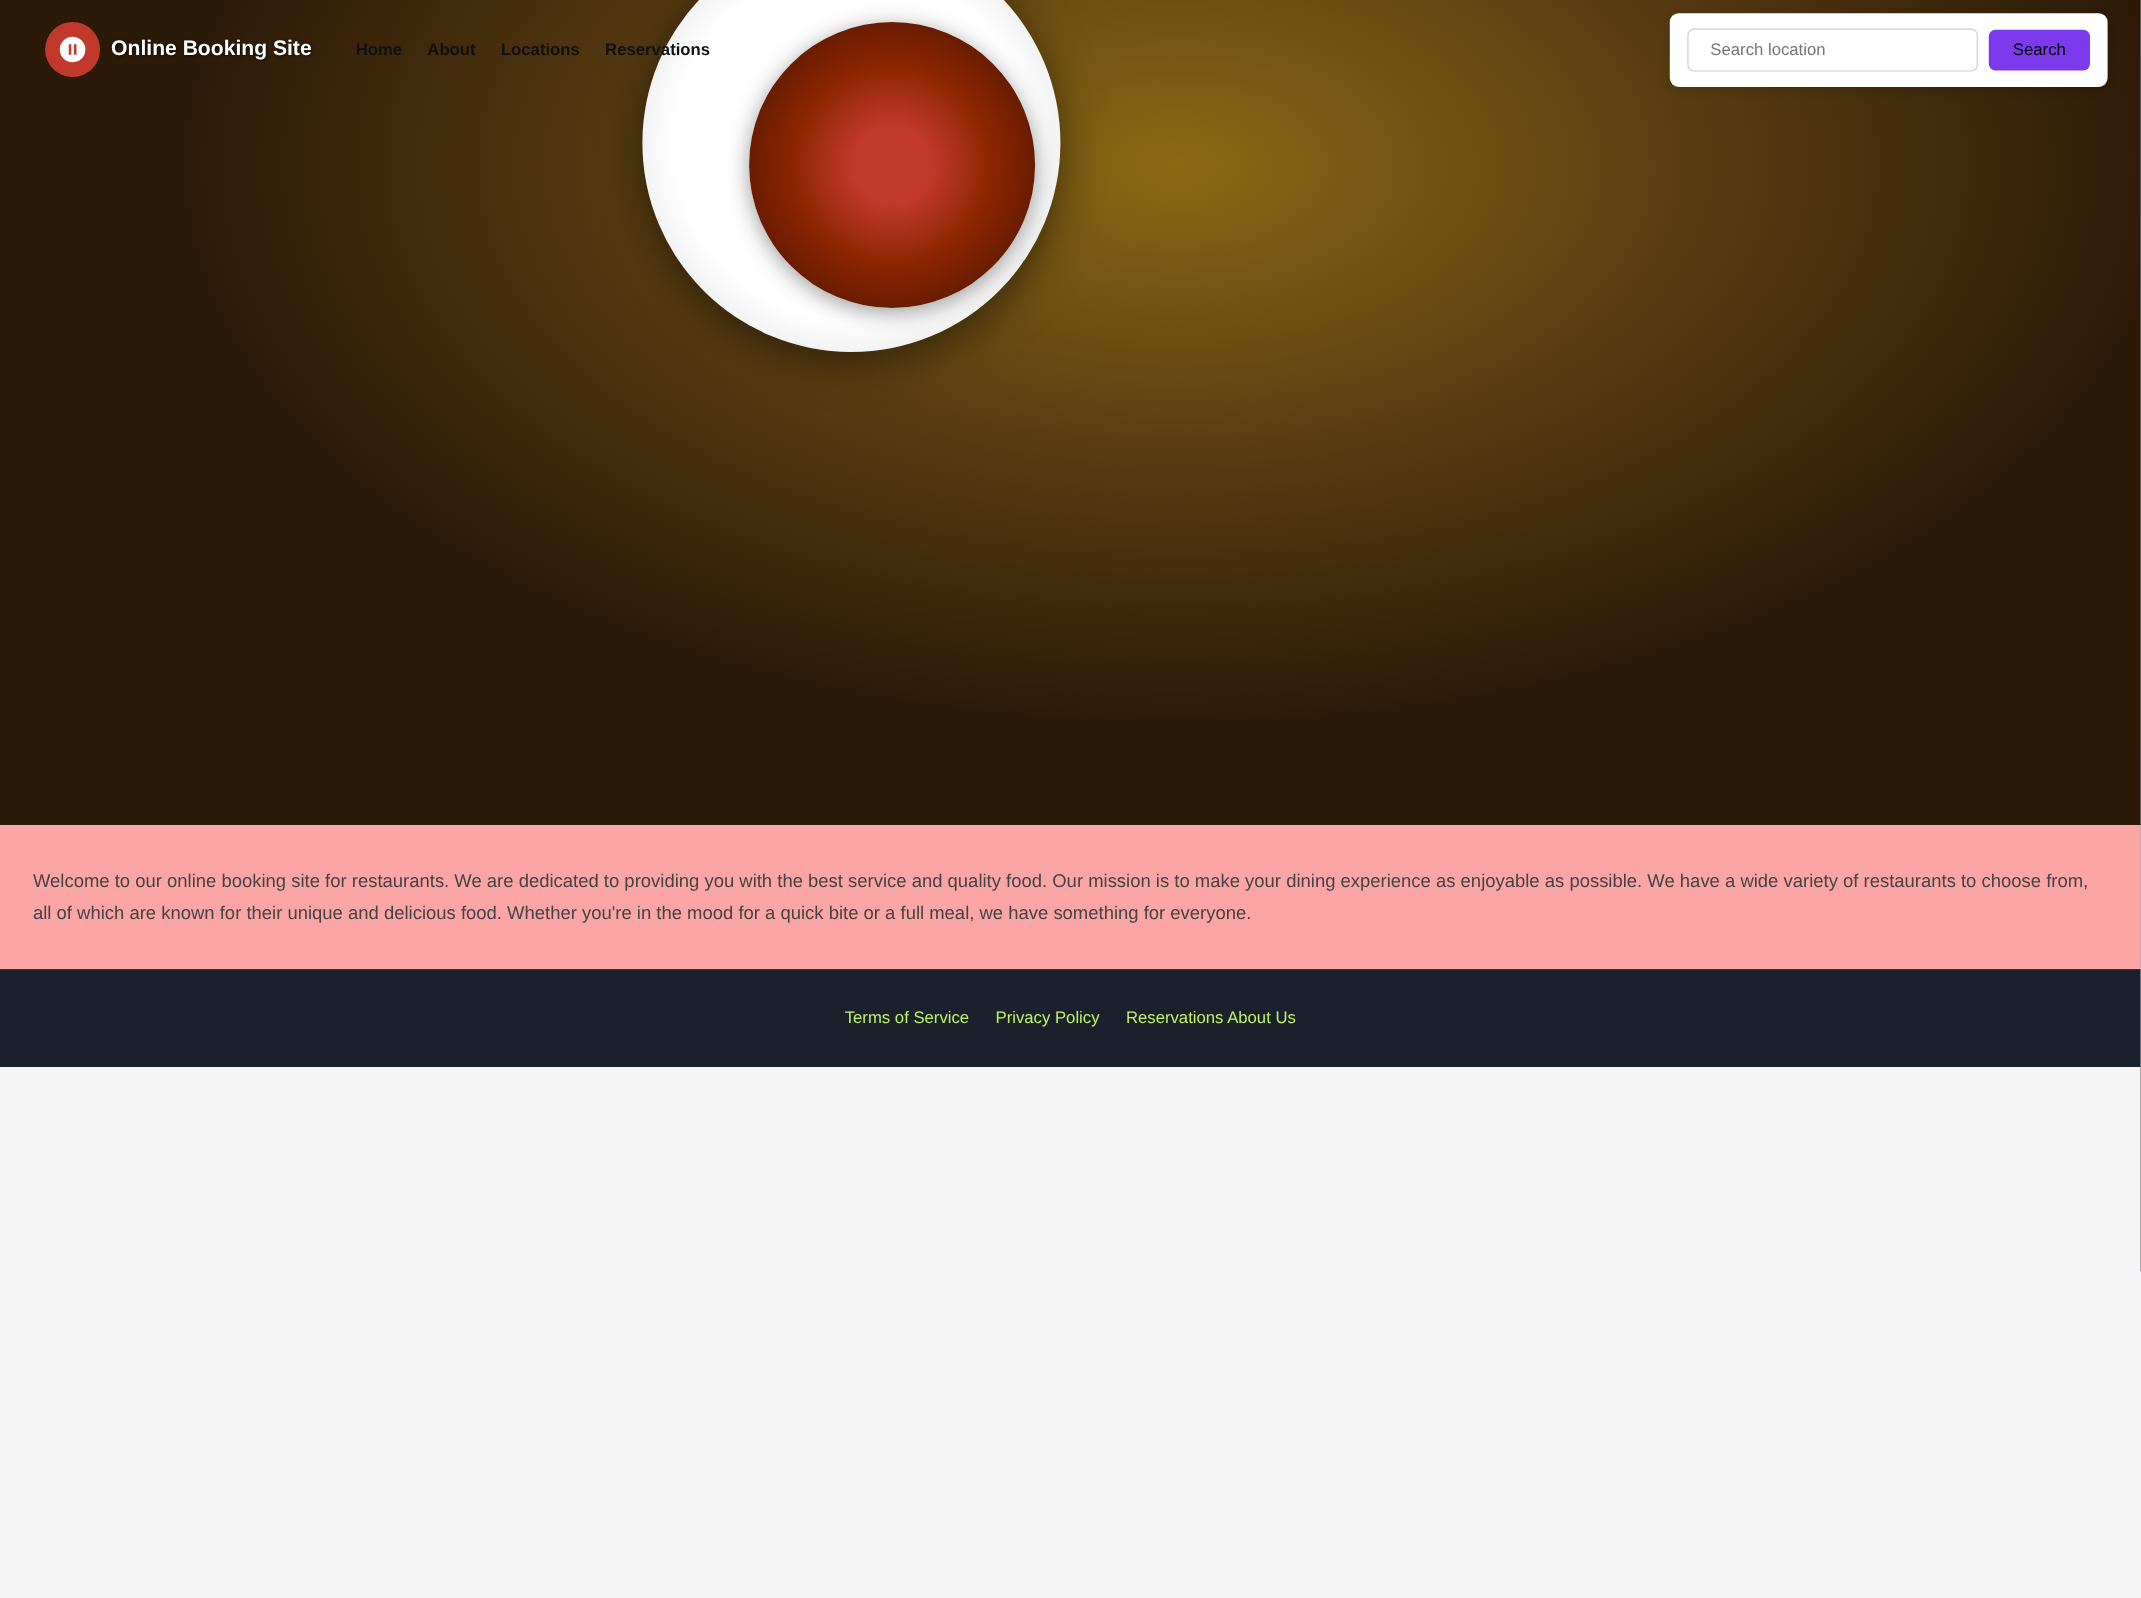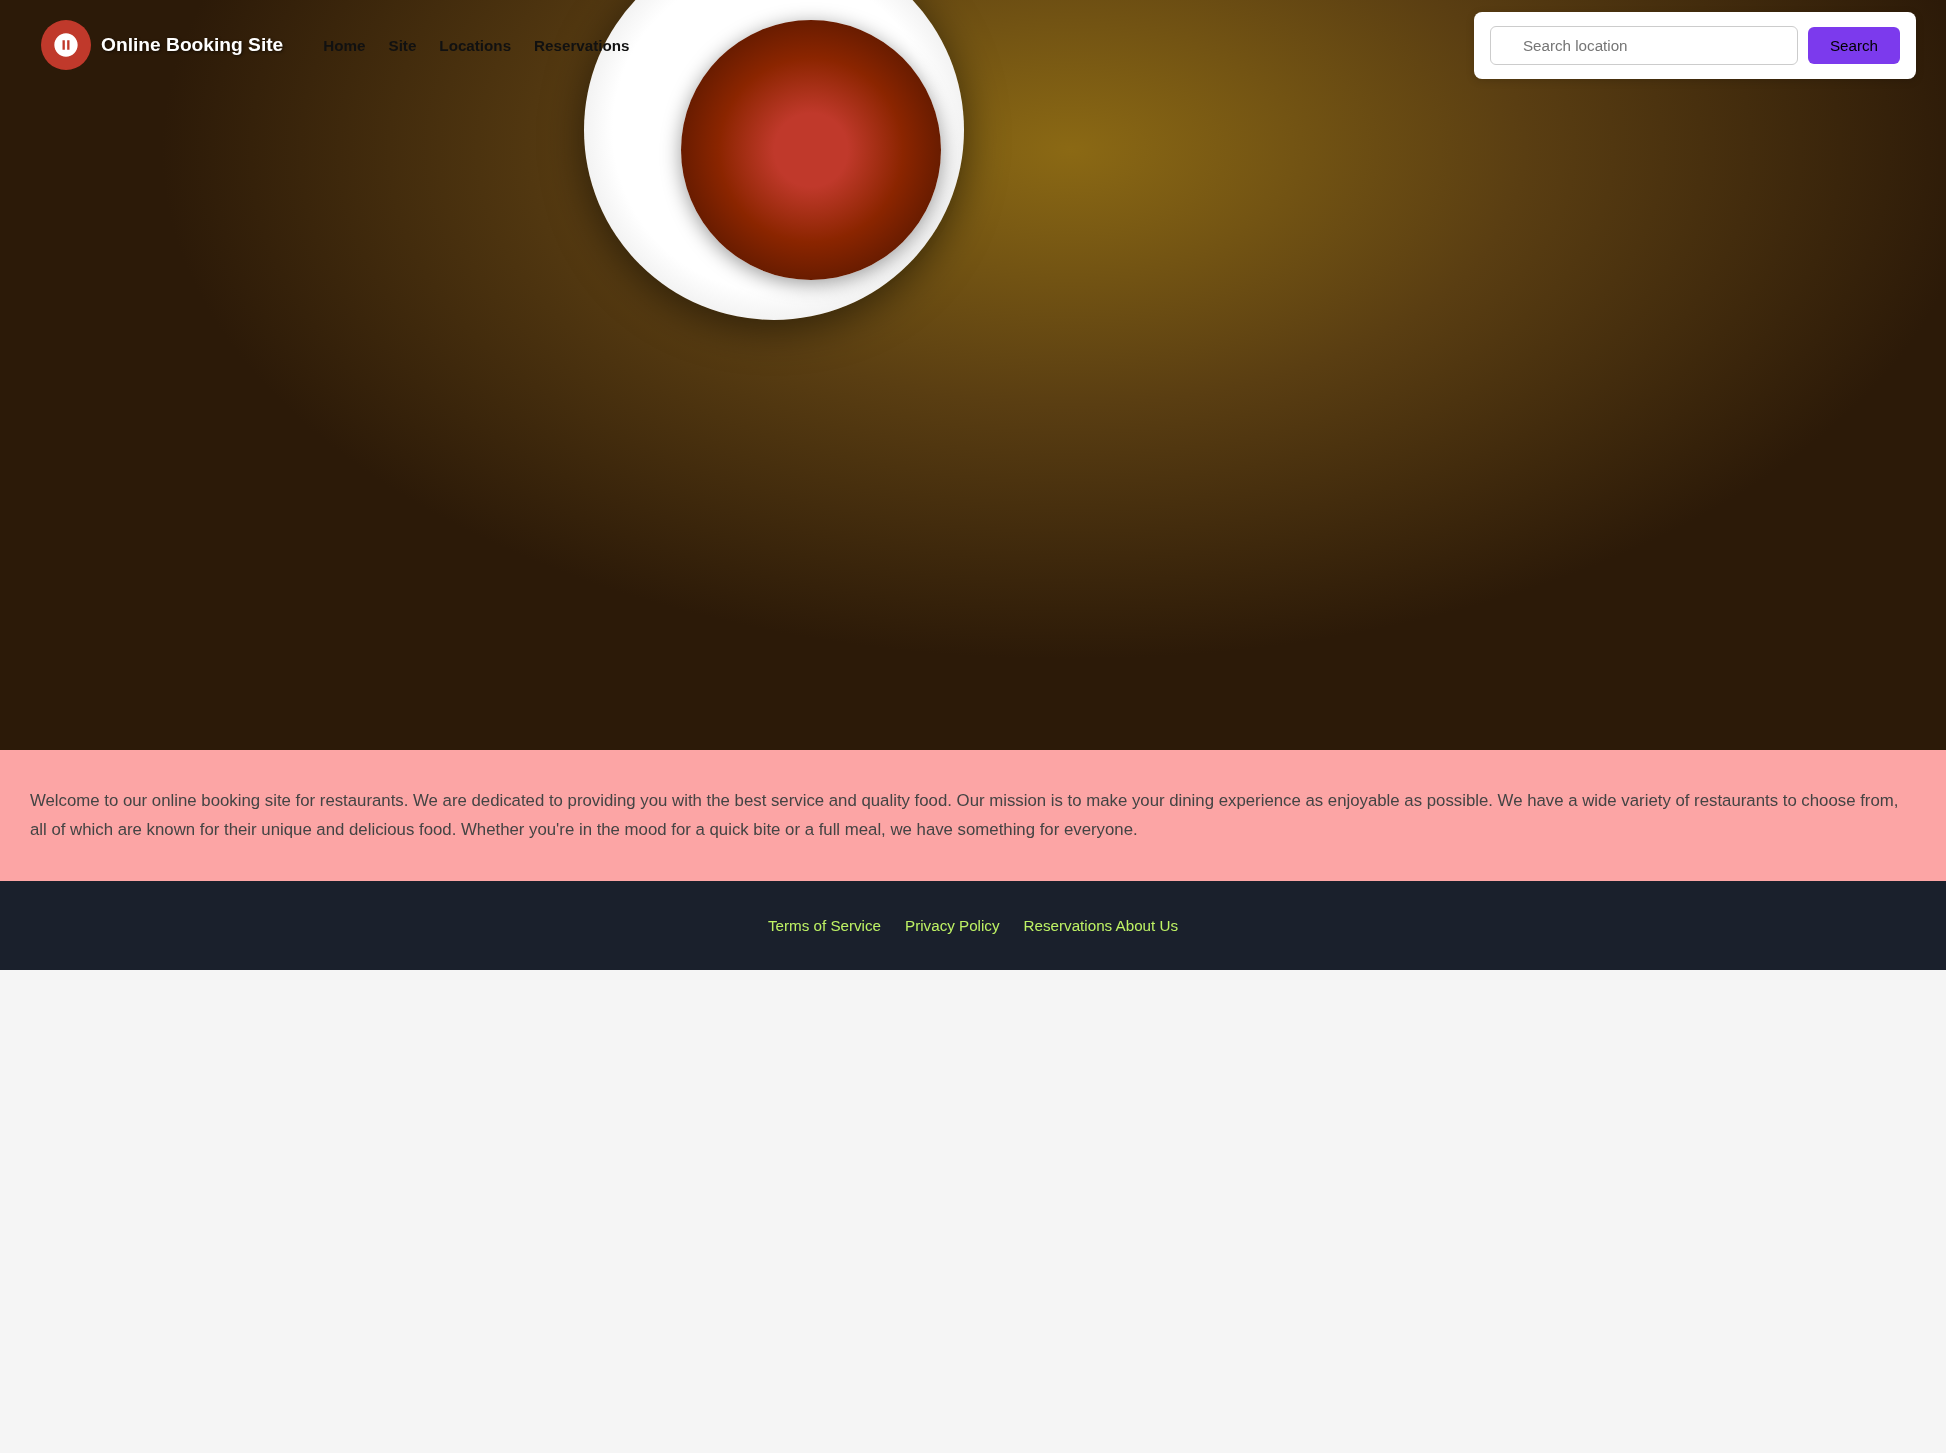--- a/index.html
+++ b/index.html
@@ -72,23 +72,23 @@
       gap: 10px;
       background: white;
       border-radius: 8px;
       padding: 14px 16px;
       box-shadow: 0 2px 8px rgba(0,0,0,0.15);
     }
 
     .search-input {
       border: 1px solid #ccc;
       border-radius: 6px;
-      padding: 10px 32px;
-      font-size: 0.95rem;
-      width: 308px;
+      padding: 10px 20px;
+      font-size: 0.95rem;
+      width: 264px;
       outline: none;
     }
 
     .search-button {
       background: #7c3aed;
       color: #000000;
       border: none;
       border-radius: 6px;
       padding: 10px 22px;
       font-size: 0.95rem;
@@ -182,21 +182,21 @@
       <div class="logo-circle">
         <svg viewBox="0 0 24 24" xmlns="http://www.w3.org/2000/svg">
           <path d="M12 2C6.48 2 2 6.48 2 12s4.48 10 10 10 10-4.48 10-10S17.52 2 12 2zm-1 14H9V8h2v8zm4 0h-2V8h2v8z"></path>
         </svg>
       </div>
       <span class="site-title">Online Booking Site</span>
     </div>
 
     <nav>
       <a href="#">Home</a>
-      <a href="#">Site</a>
+      <a href="#">About</a>
       <a href="#">Locations</a>
       <a href="#">Reservations</a>
     </nav>
   </div>
 
   <div class="search-bar">
     <input type="text" class="search-input" placeholder="Search location" style="">
     <button class="search-button">Search</button>
   </div>
 </header>

